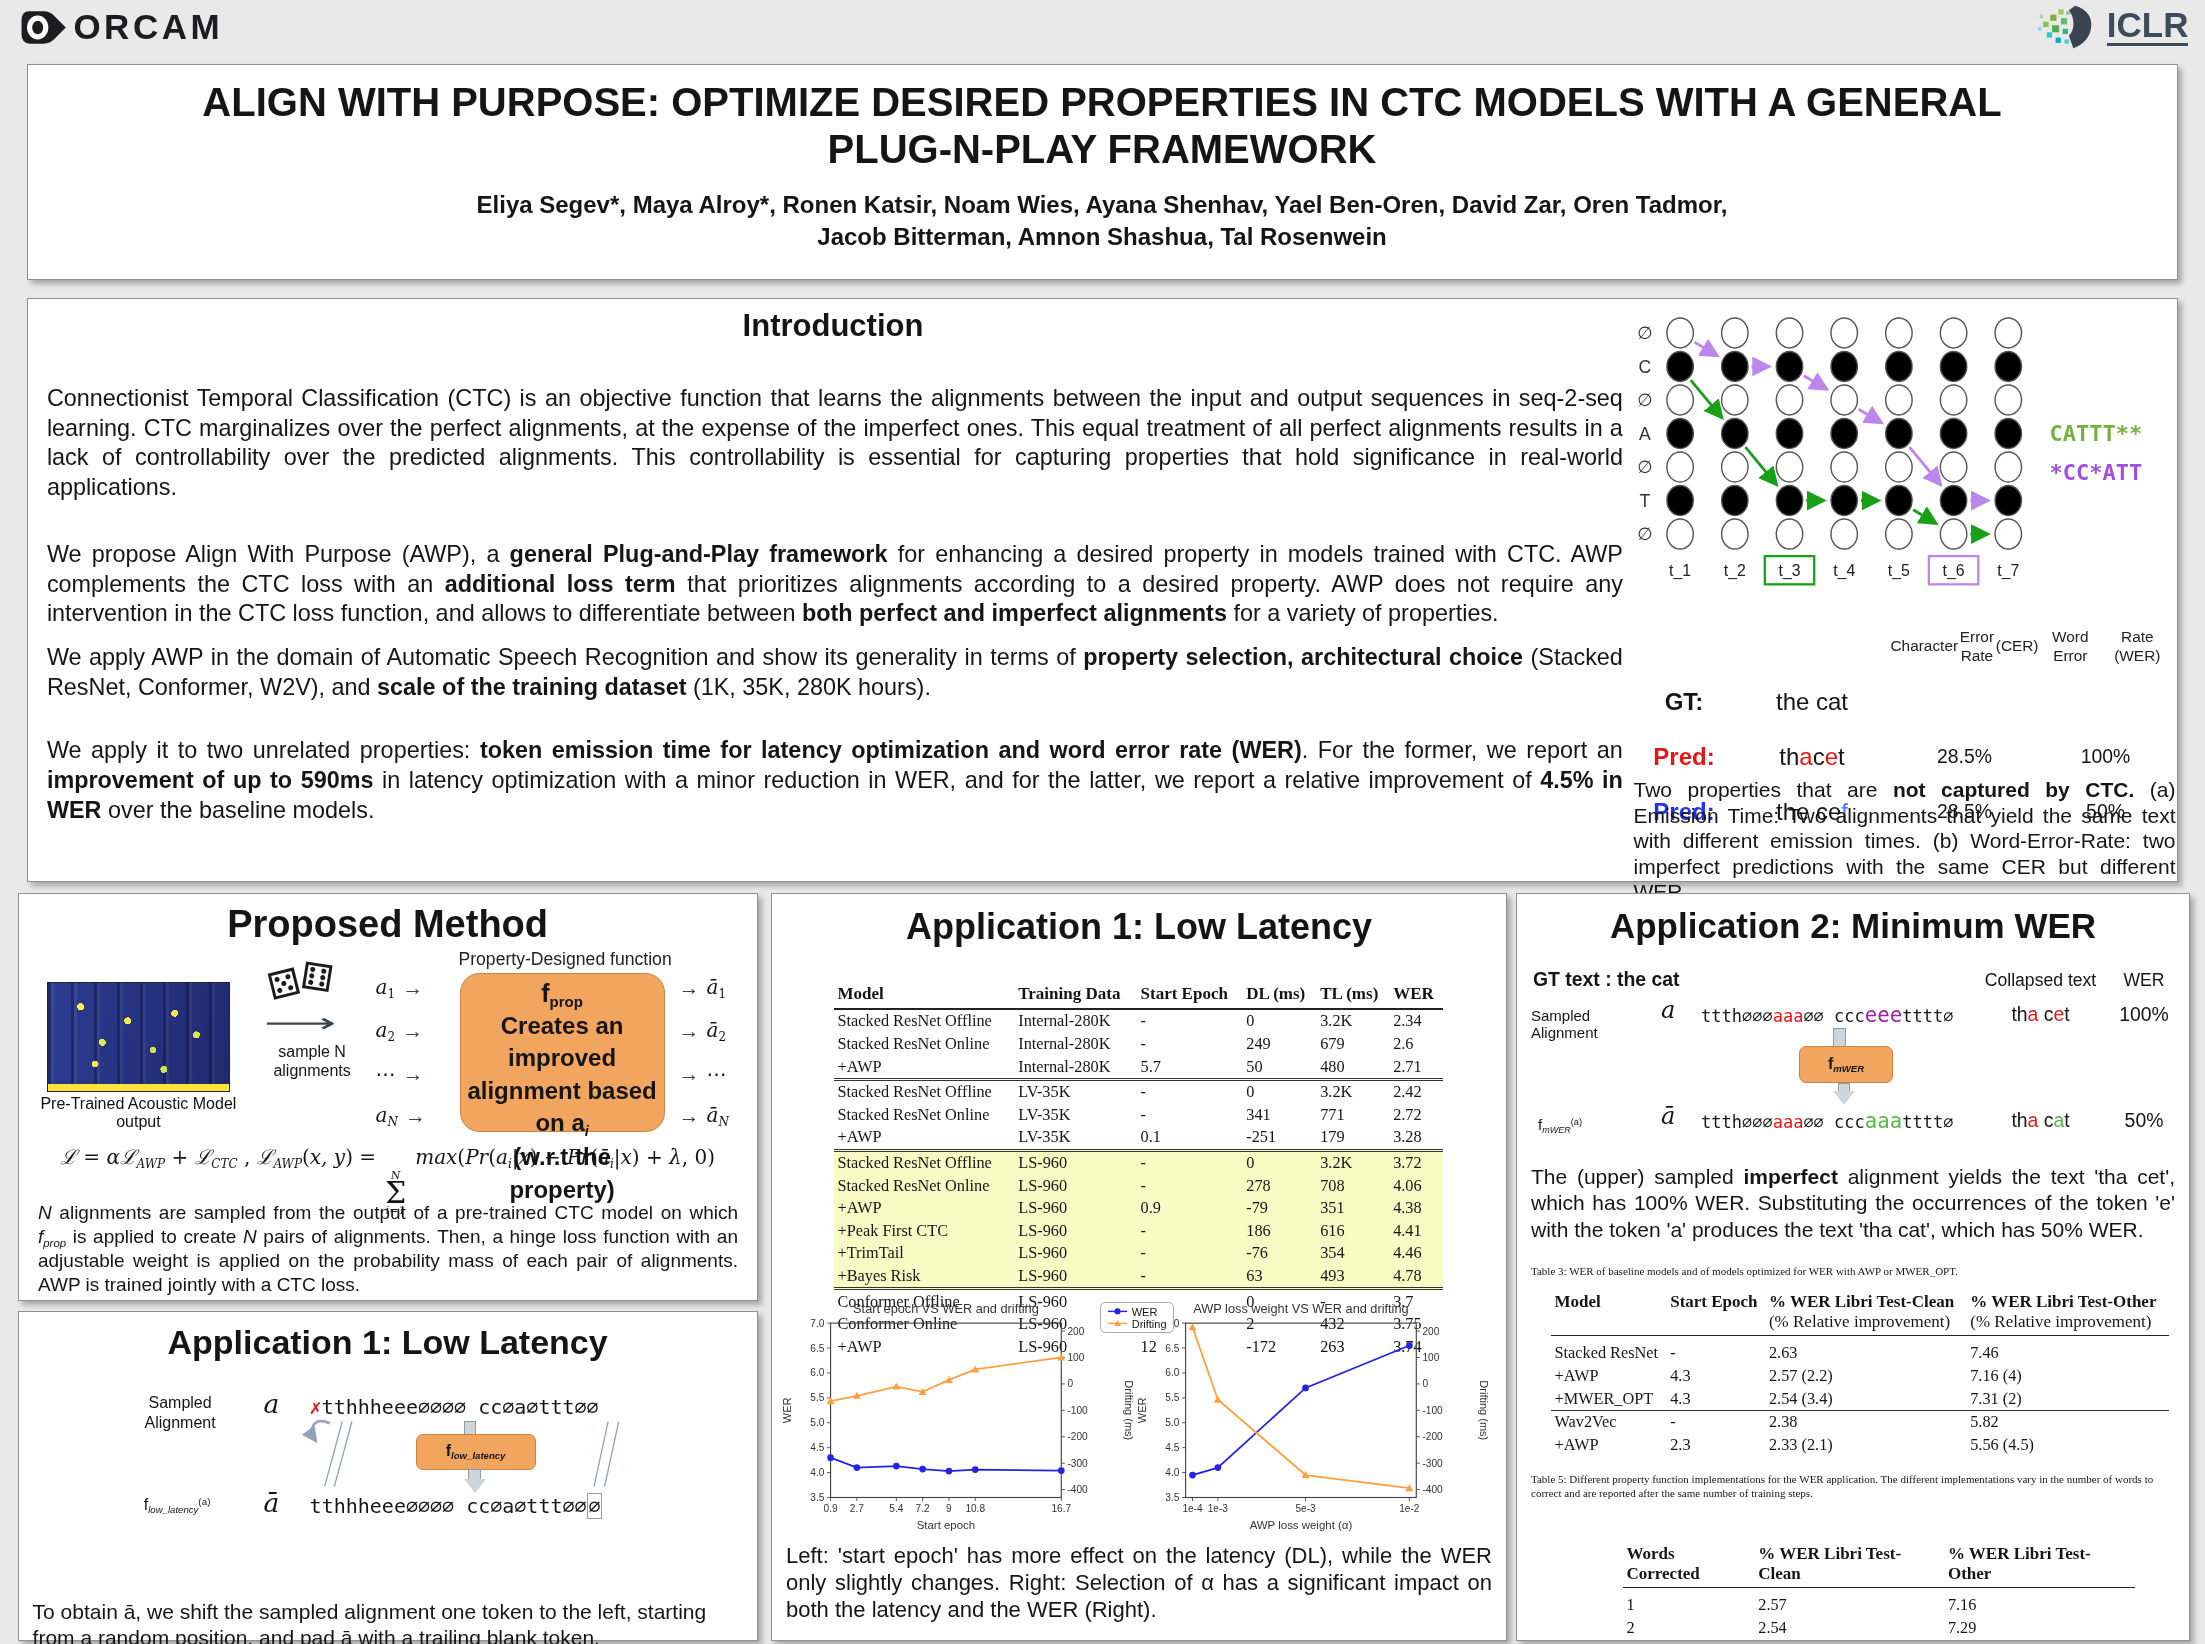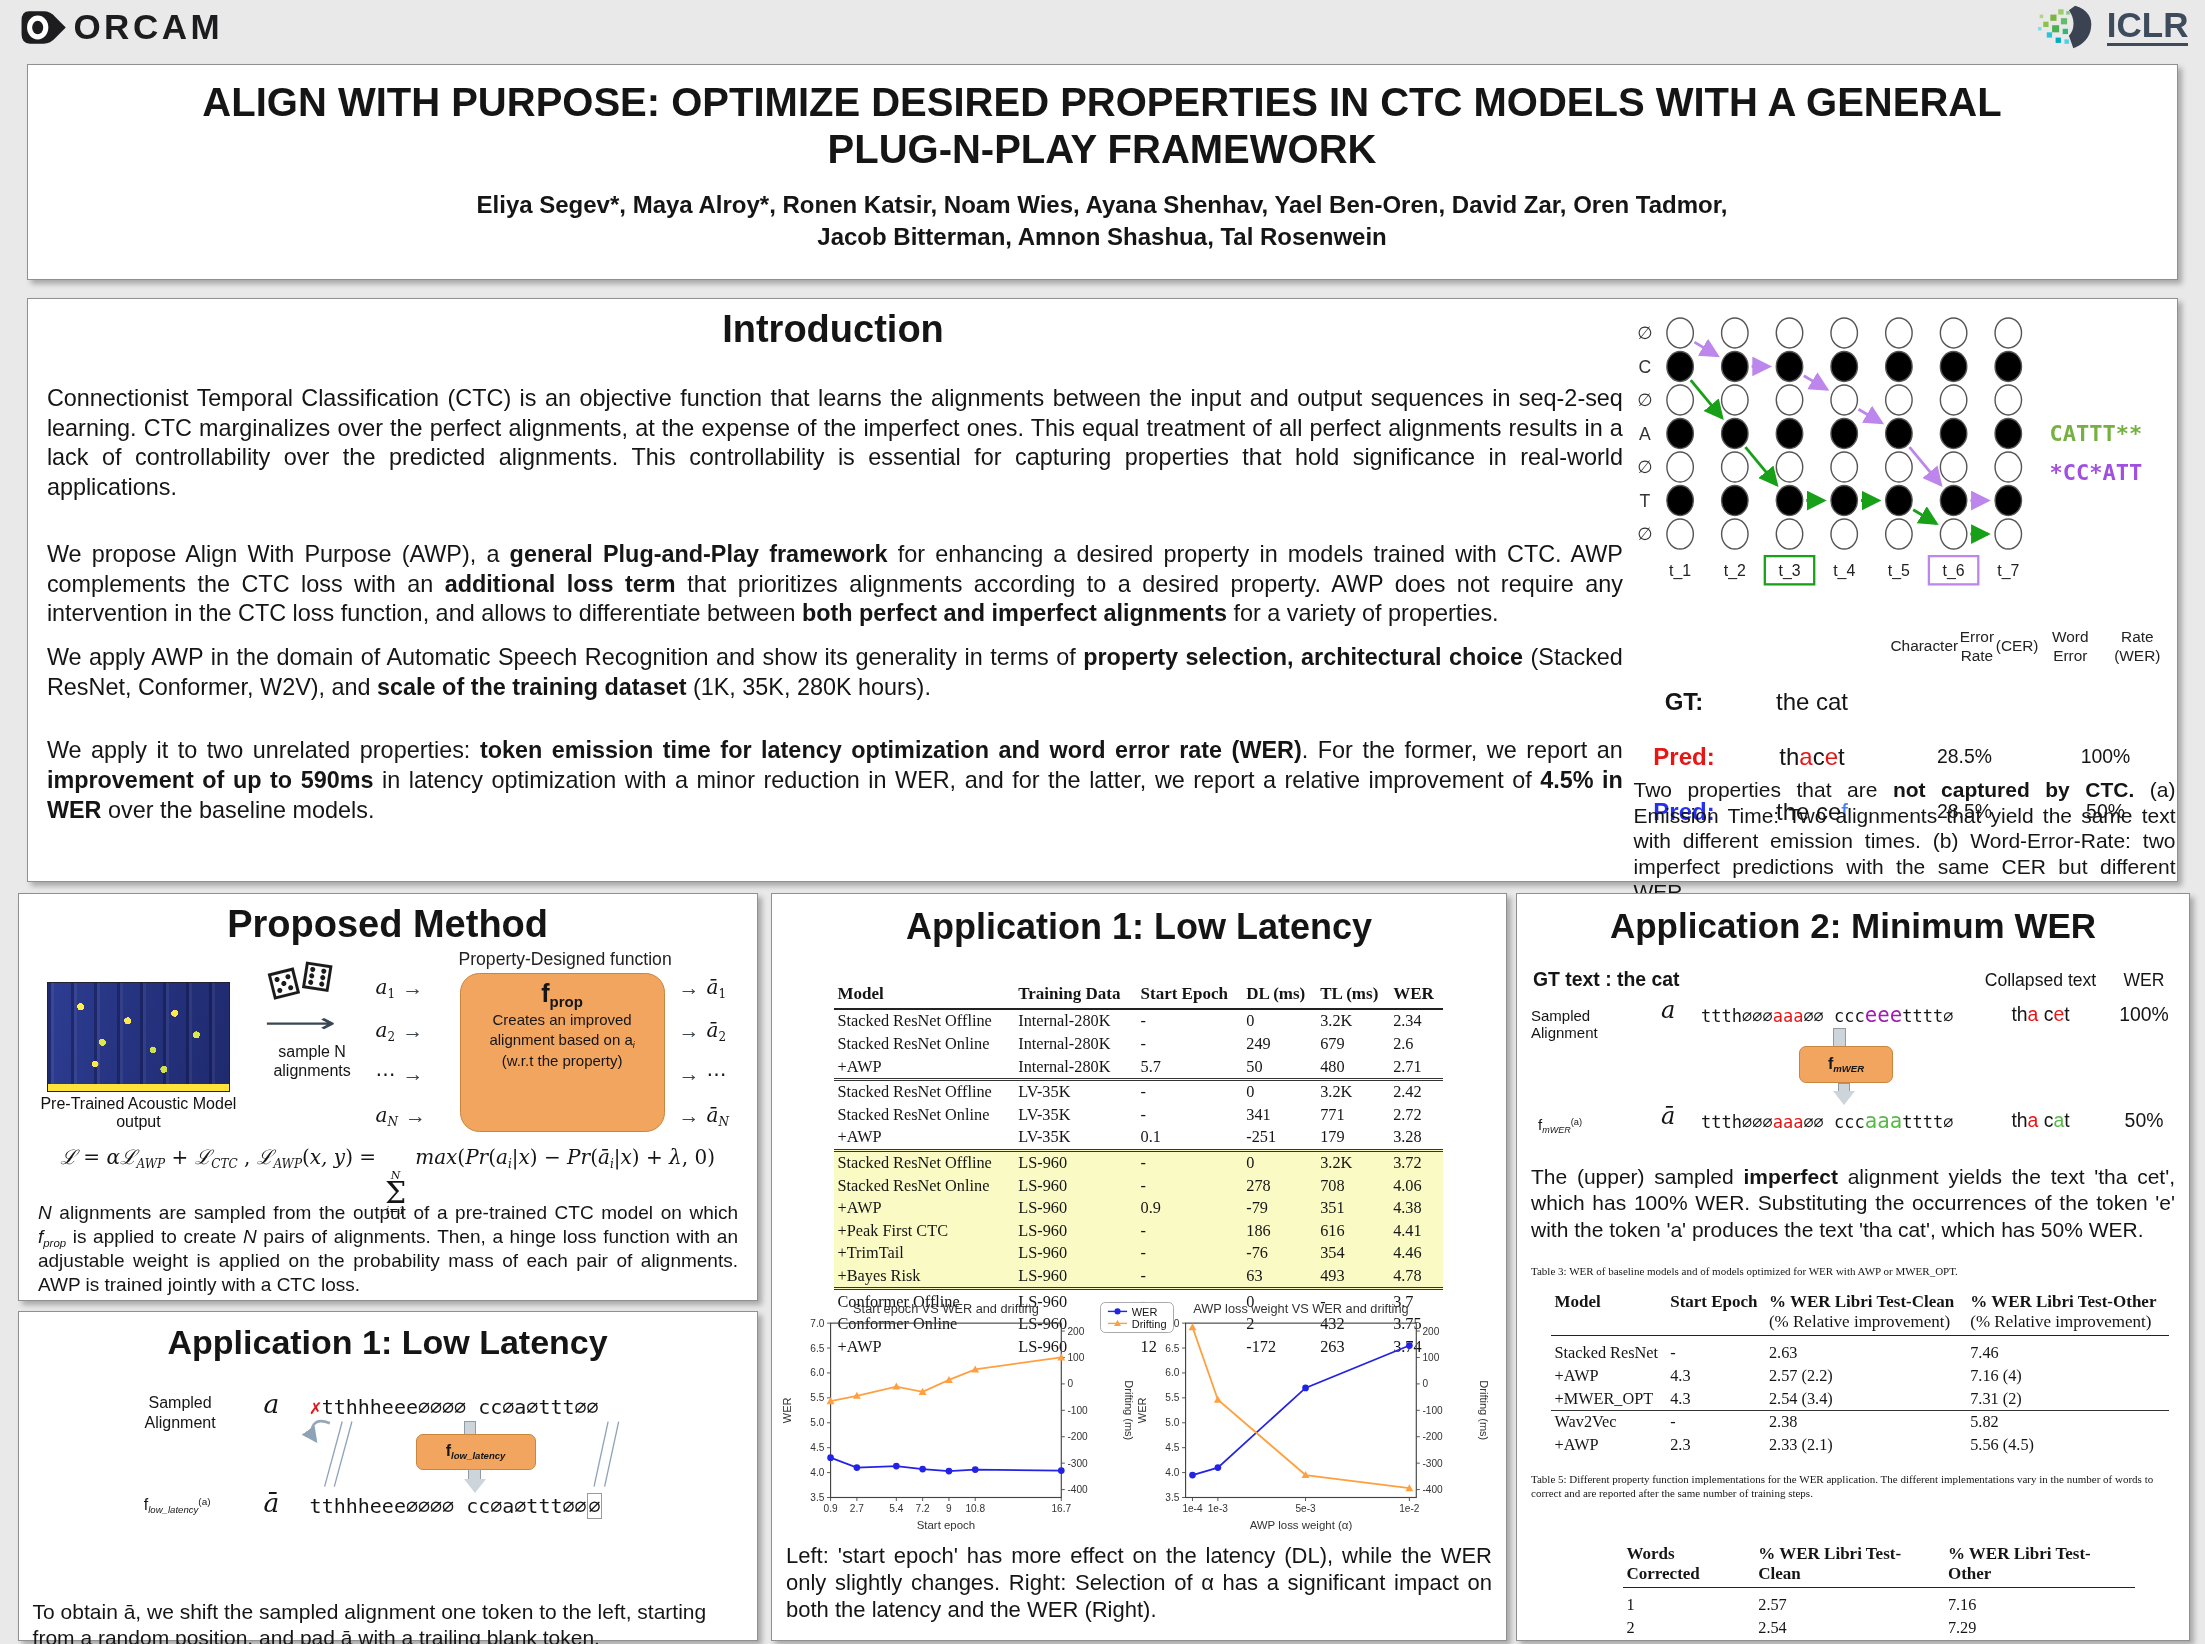--- a/index.html
+++ b/index.html
@@ -12,21 +12,21 @@
   .orcam-word{font-size:35px;font-weight:800;letter-spacing:3.5px;color:#1d1d1f;}
   .iclr{position:absolute;right:17.6px;top:3.5px;display:flex;align-items:center;gap:7px;}
   .iclr-word{font-size:35px;font-weight:800;color:#3d4b5c;border-bottom:3.5px solid #3d4b5c;line-height:1.05;}
   
   .title-panel{left:26.5px;top:64px;width:2149px;height:214px;}
   .ttl{margin-top:14px;text-align:center;font-size:40px;font-weight:700;line-height:1.18;}
   .auth{margin-top:16px;text-align:center;font-size:24px;font-weight:700;line-height:1.3;}
   
   .intro-panel{left:26.5px;top:298px;width:2149px;height:582px;}
   .sec-h{font-weight:700;text-align:center;}
-  .intro-h{position:absolute;left:16px;top:8.8px;width:1579px;font-size:38px;}
+  .intro-h{position:absolute;left:16px;top:8.8px;width:1579px;font-size:31px;}
   .intro-text{position:absolute;left:19.4px;top:85px;width:1576px;font-size:23.4px;line-height:1.27;text-align:justify;}
   .intro-text p{margin:0;}
   .mb1{margin-bottom:37px !important;} .mb2{margin-bottom:14px !important;} .mb3{margin-bottom:34px !important;}
   .b{font-weight:700;} .i{font-style:italic;}
   .sb{font-size:0.6em;vertical-align:-0.32em;} .sp{font-size:0.62em;vertical-align:0.5em;}
   .bg{font-size:1.22em;} .bx{border:1.3px solid #9a9a9a;padding:0 0.9px;}
   .stack{display:inline-flex;flex-direction:column;align-items:center;vertical-align:-0.75em;line-height:0.85;margin:0 2.6px;}
   .stack .t2,.stack .b2{font-size:0.55em;font-style:italic;} .stack .m2{font-size:1.5em;}
   .lat-side{position:absolute;left:2022px;width:150px;font-family:"DejaVu Sans Mono",monospace;font-weight:700;font-size:22px;}
   .gtgrid{position:absolute;left:1607px;top:320px;width:538px;display:grid;
@@ -60,21 +60,21 @@
   .d1{transform:rotate(-14deg);} .d2{transform:rotate(9deg) translateY(-7px);}
   .samp-arrow{position:absolute;left:245px;top:113px;font-size:26.5px;color:#3a4752;transform:scaleX(1.9);transform-origin:left;}
   .samp-lab{position:absolute;left:236px;top:148px;width:115px;text-align:center;font-size:16px;line-height:1.2;}
   .io-col{position:absolute;top:81px;display:flex;flex-direction:column;justify-content:space-between;height:154px;
           font-family:"DejaVu Serif",serif;font-size:20px;}
   .in-col{left:357px;width:81px;} .out-col{left:660px;width:71px;}
   .io-row{display:flex;align-items:center;gap:7px;}
   .arrg{color:#3a4752;font-size:21px;font-family:"Liberation Sans",sans-serif;}
   .fprop{position:absolute;left:441px;top:79px;width:205px;height:159px;background:#f2a55f;border:1.8px solid #c9853e;
          border-radius:19.4px;text-align:center;padding-top:5.3px;box-sizing:border-box;}
-  .fprop .ft{font-size:25px;} .fprop .fl{font-size:15px;line-height:1.35;}
+  .fprop .ft{font-size:25px;} .fprop .fl{font-size:24px;line-height:1.35;font-weight:bold;}
   .pm-formula{position:absolute;left:0;top:249px;width:100%;text-align:center;
               font-family:"DejaVu Serif",serif;font-size:20px;}
   .pm-para{position:absolute;left:19.4px;top:307px;width:700px;font-size:19px;line-height:1.24;text-align:justify;}
   
   .ll-panel{left:17.6px;top:1311px;width:738px;height:328px;}
   .ll-h{position:absolute;left:0;top:10.6px;width:100%;font-size:34px;}
   .ll-lab1{position:absolute;left:104px;top:81px;width:115px;text-align:center;font-size:16px;line-height:1.25;}
   .ll-syma{position:absolute;left:245px;top:76px;font-family:"DejaVu Serif",serif;font-style:italic;font-size:26.5px;}
   .ll-seq1{position:absolute;left:291px;top:83px;font-family:"DejaVu Sans Mono",monospace;font-size:20px;}
   .ll-box{position:absolute;left:397px;top:122px;width:118px;height:34px;background:#f2a55f;border:1.8px solid #c9853e;

